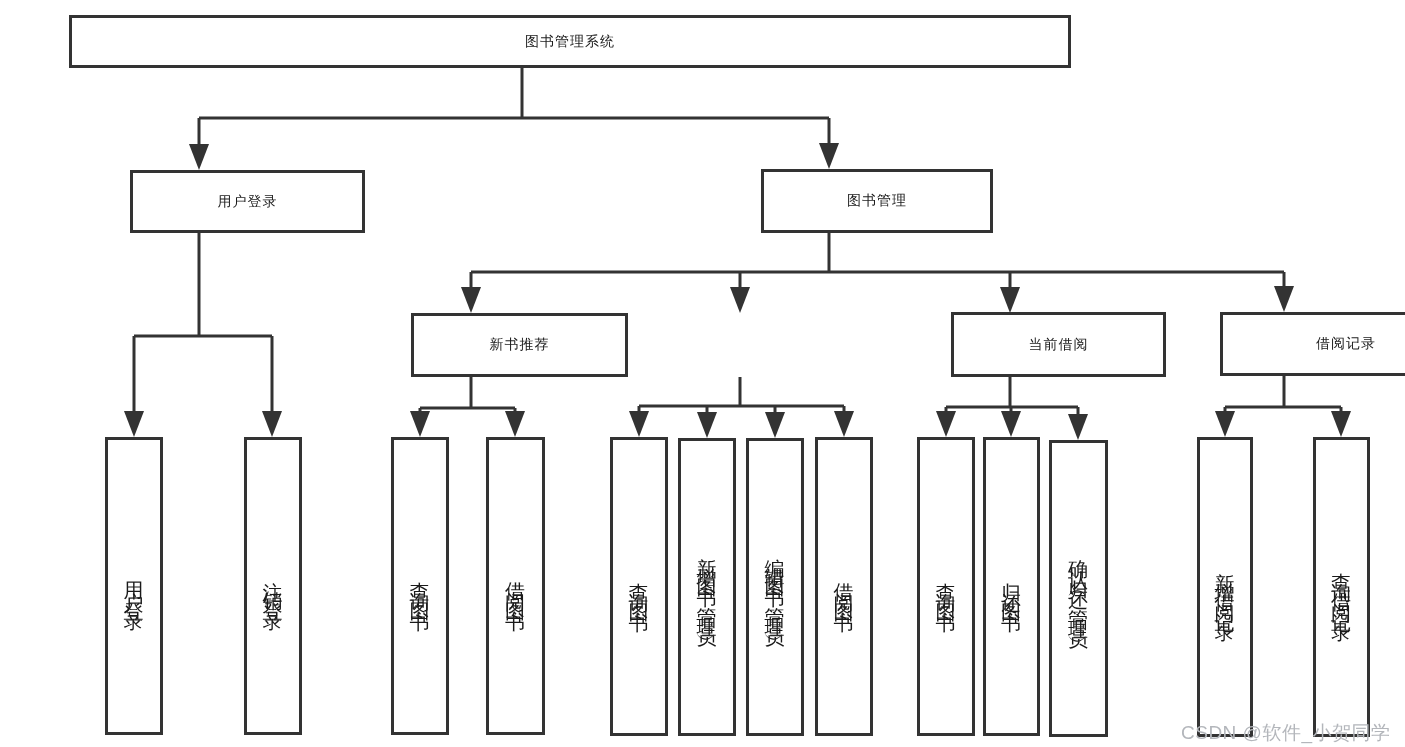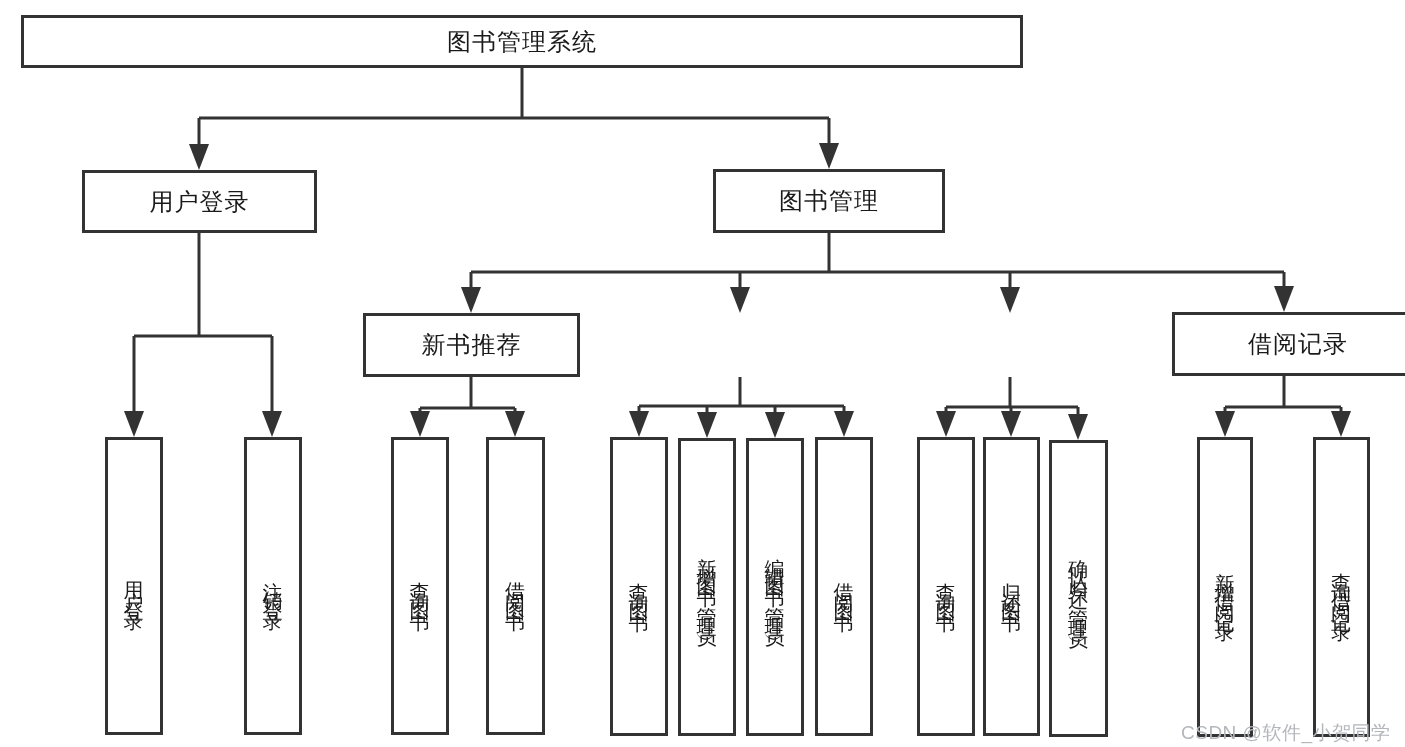--- a/index.html
+++ b/index.html
@@ -18,23 +18,24 @@
     overflow:hidden;
   }
   #connectors{position:absolute;left:0;top:0;width:1405px;height:747px;}
   .cline{stroke:var(--line);stroke-width:3;}
   .arrowhead{fill:var(--line);stroke:none;}
   .hbox{
     position:absolute;
     border:3px solid var(--line);
     background:var(--bg);
     display:flex;align-items:center;justify-content:center;
-    font-size:24px;
+    font-size:14px;
     letter-spacing:1px;
     color:var(--text);
+    margin-left:48px;
   }
   .vbox{
     position:absolute;
     border:3px solid var(--line);
     background:var(--bg);
     display:flex;align-items:center;justify-content:center;
   }
   .vtext{
     writing-mode:vertical-rl;
     text-orientation:mixed;
@@ -122,20 +123,23 @@
   <div class="hbox" style="left:82px;top:170px;width:235px;height:63px;">
     <span>用户登录</span>
   </div>
   <div class="hbox" style="left:363px;top:313px;width:217px;height:64px;">
     <span>新书推荐</span>
   </div>
 
   <div class="hbox" style="left:713px;top:169px;width:232px;height:64px;">
     <span>图书管理</span>
   </div>
+  <div class="hbox" style="left:903px;top:312px;width:215px;height:65px;">
+    <span>当前借阅</span>
+  </div>
   <div class="hbox" style="left:1172px;top:312px;width:252px;height:64px;">
     <span>借阅记录</span>
   </div>
 
   <div class="vbox" style="left:105px;top:437px;width:58px;height:298px;">
     <span class="vtext">用户登录</span>
   </div>
   <div class="vbox" style="left:244px;top:437px;width:58px;height:298px;">
     <span class="vtext">注销登录</span>
   </div>

